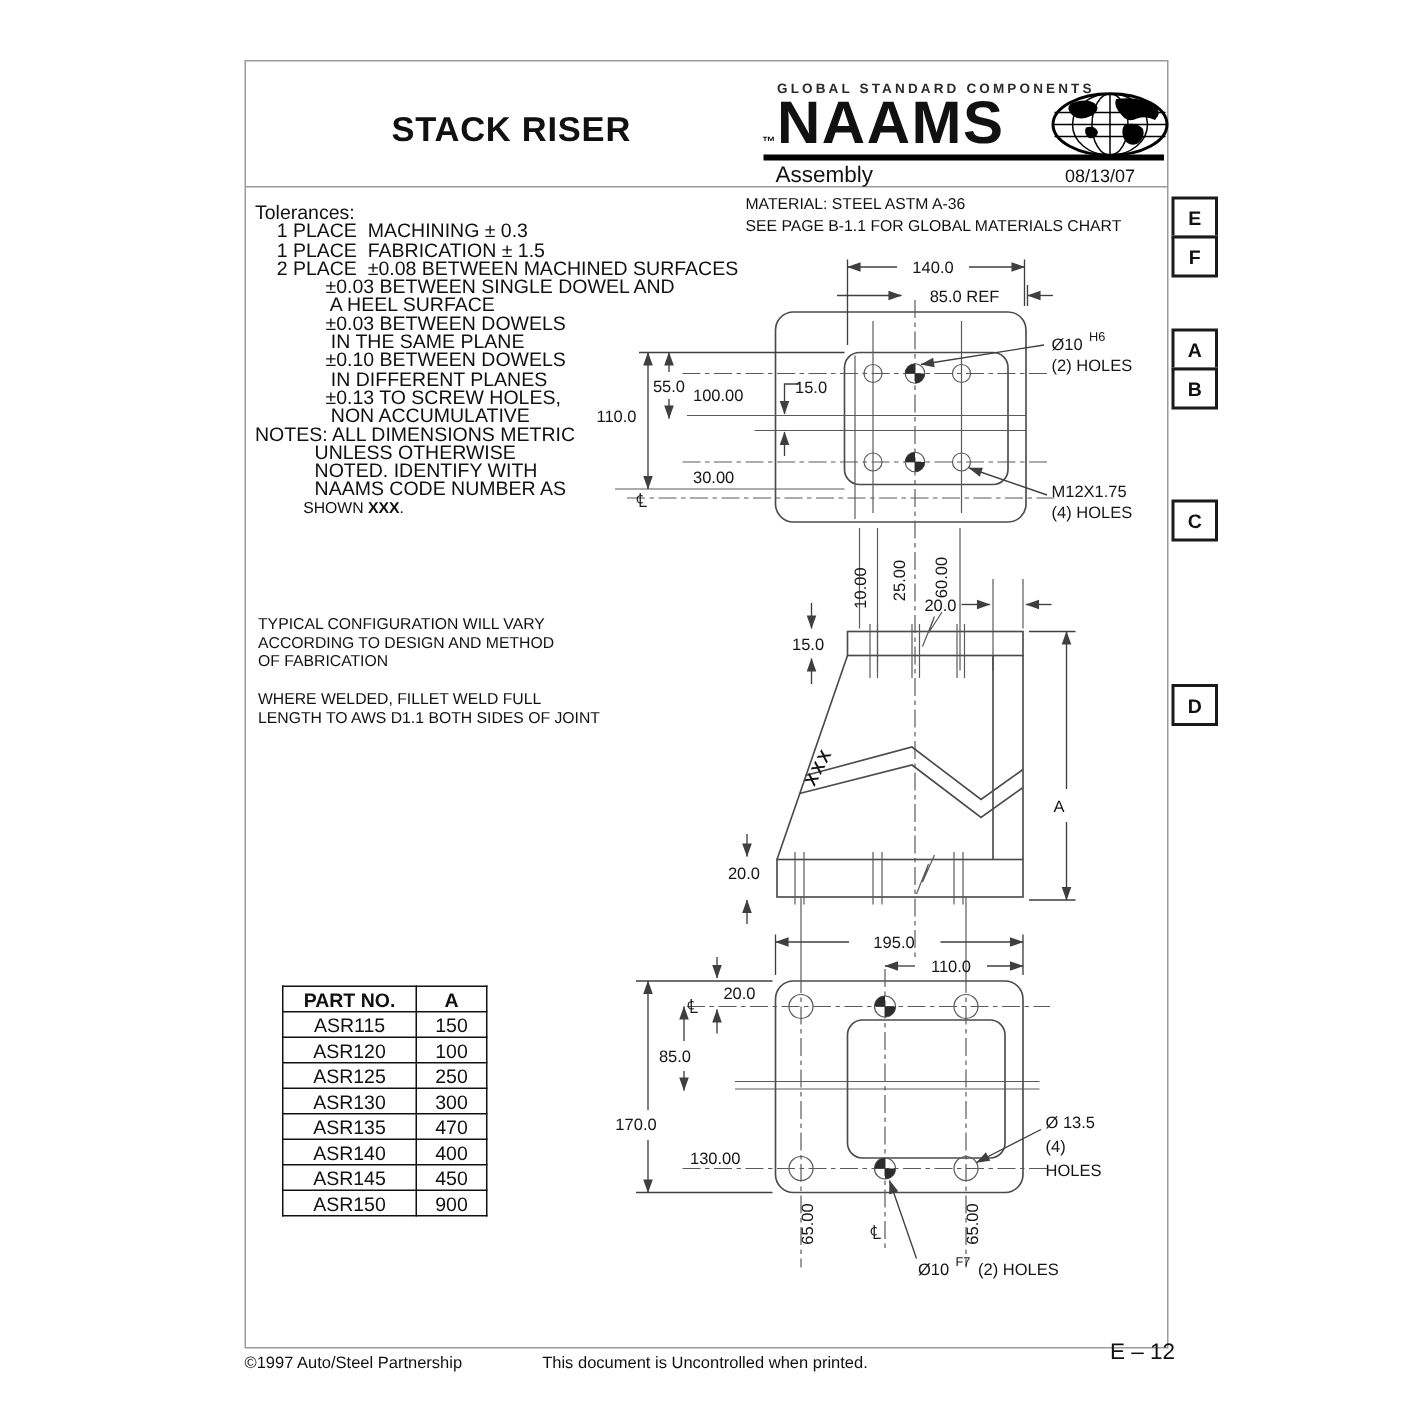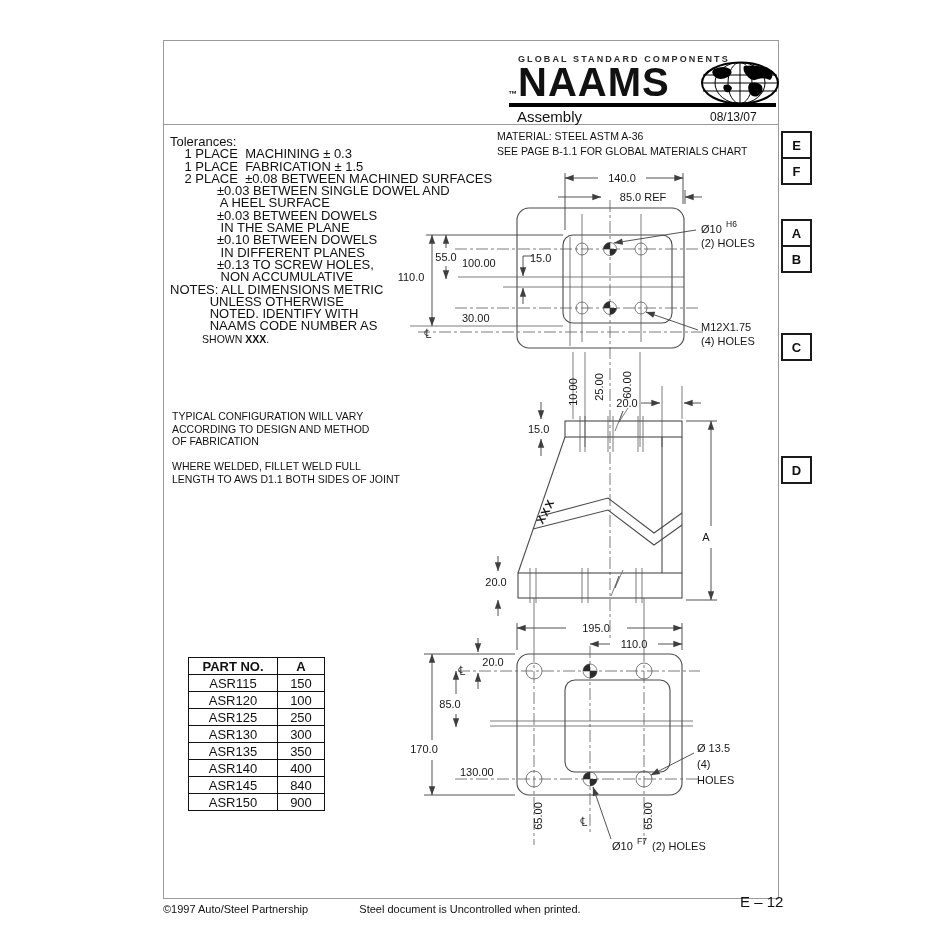--- a/index.html
+++ b/index.html
@@ -36,20 +36,21 @@
   svg text{fill:#161616;font-size:11px;font-family:"Liberation Sans",sans-serif;}
   svg text.sup{font-size:8.5px;}
   svg text.clsym{font-size:13px;}
   .qfill{fill:#2c2c2c;stroke:none;}
 </style>
 </head>
 <body>
 
 <div class="sheet">
   <div class="sheet-header">
+    <div class="doc-title">STACK RISER</div>
     <div class="brand-tagline">GLOBAL STANDARD COMPONENTS</div>
     <div class="brand-tm">™</div>
     <div class="brand-name">NAAMS</div>
     <svg class="globe" width="80" height="44" viewBox="0 0 80 44">
       <ellipse cx="40" cy="22" rx="38" ry="20.5" fill="#fff" stroke="#000" stroke-width="2"></ellipse>
       <ellipse cx="40" cy="22" rx="25" ry="20.5" fill="none" stroke="#000" stroke-width="1"></ellipse>
       <ellipse cx="40" cy="22" rx="12" ry="20.5" fill="none" stroke="#000" stroke-width="1"></ellipse>
       <line x1="40" y1="1.5" x2="40" y2="42.5" stroke="#000" stroke-width="1"></line>
       <line x1="3" y1="14" x2="77" y2="14" stroke="#000" stroke-width="1"></line>
       <line x1="2" y1="22" x2="78" y2="22" stroke="#000" stroke-width="1"></line>
@@ -116,29 +117,29 @@
   <tr>
         <td>ASR125</td>
         <td>250</td>
       </tr>
   <tr>
         <td>ASR130</td>
         <td>300</td>
       </tr>
   <tr>
         <td>ASR135</td>
-        <td>350</td>
+        <td>470</td>
       </tr>
   <tr>
         <td>ASR140</td>
         <td>400</td>
       </tr>
   <tr>
         <td>ASR145</td>
-        <td>840</td>
+        <td>450</td>
       </tr>
   <tr>
         <td>ASR150</td>
         <td>900</td>
       </tr>
 </tbody>
   </table>
 
 <svg class="dwg" width="940" height="940" viewBox="0 0 940 940">
   <defs>
@@ -366,14 +367,14 @@
     <g>
       <line class="dim" x1="593" y1="787" x2="611" y2="839" marker-start="url(#ah)"></line>
       <text x="612" y="850">Ø10</text>
       <text class="sup" x="637" y="844">F7</text>
       <text x="652" y="850">(2) HOLES</text>
     </g>
   </g>
 </svg>
 
 <div class="foot-copy">©1997 Auto/Steel Partnership</div>
-<div class="foot-notice">Steel document is Uncontrolled when printed.</div>
+<div class="foot-notice">This document is Uncontrolled when printed.</div>
 <div class="foot-page">E – 12</div>
 
 </body></html>

